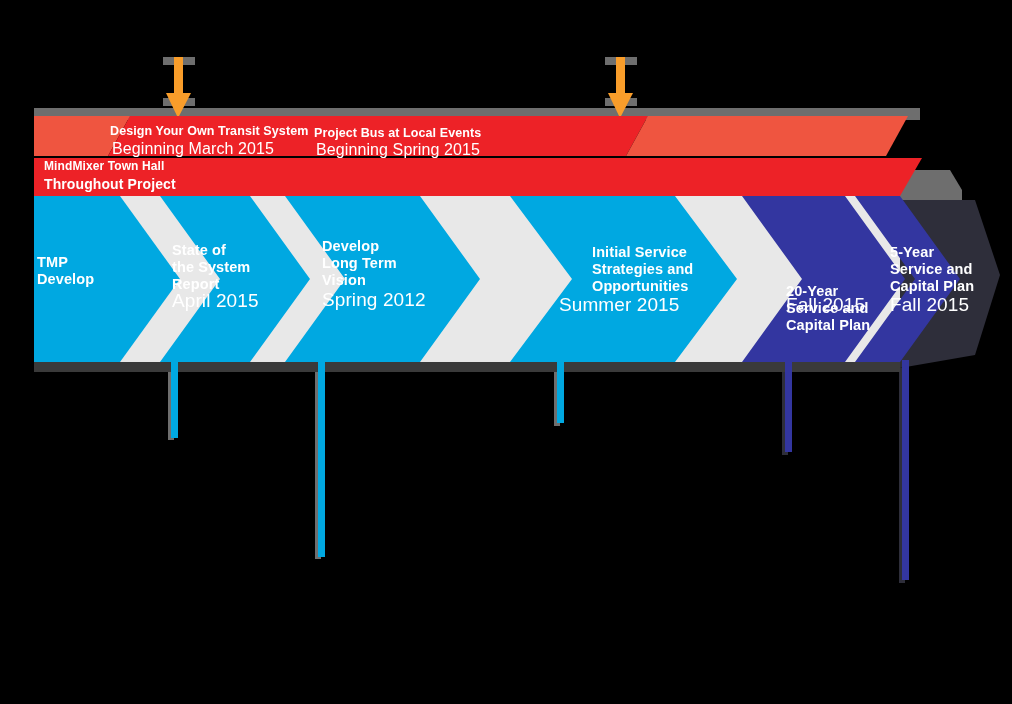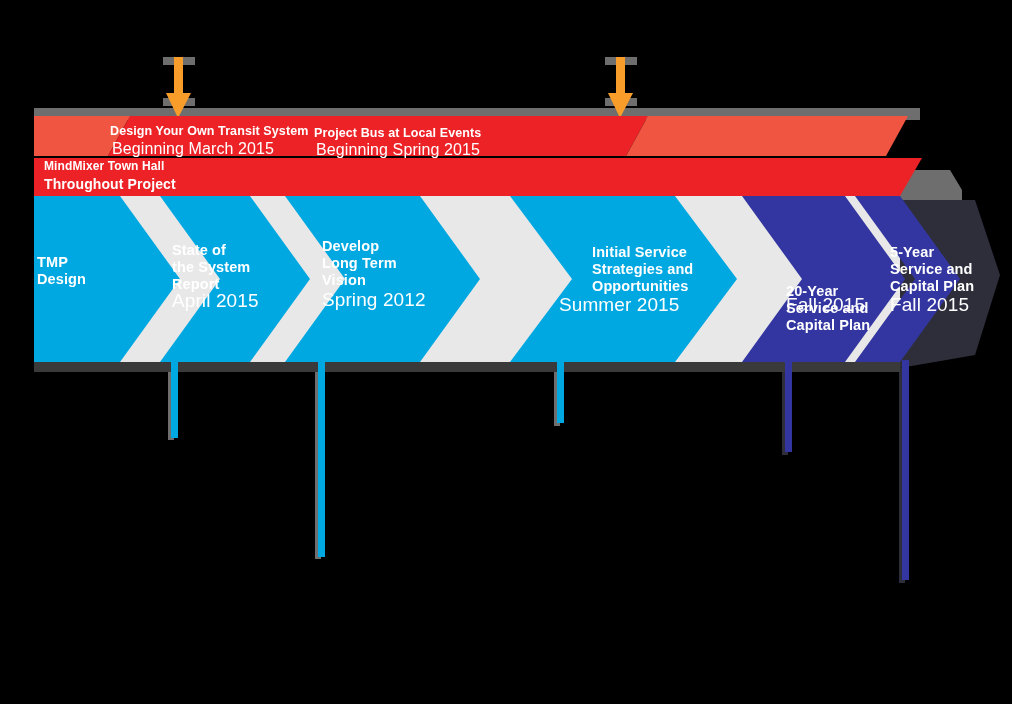--- a/index.html
+++ b/index.html
@@ -123,21 +123,21 @@
     <div class="txt banner-title" style="left:110px; top:124px;">Design Your Own Transit System</div>
     <div class="txt banner-sub" style="left:112px; top:140px;">Beginning March 2015</div>
 
     <div class="txt banner-title" style="left:314px; top:126px;text-align:center;">Project Bus at Local Events</div>
     <div class="txt banner-sub" style="left:316px; top:141px;">Beginning Spring 2015</div>
 
     <div class="txt mm-title" style="left:44px; top:160px;">MindMixer Town Hall</div>
     <div class="txt mm-sub" style="left:44px; top:176px;">Throughout Project</div>
 
     <div class="txt stage-title" style="left:37px; top:254px;">TMP
-Design</div>
+Develop</div>
     <div class="txt stage-sub" style="left:37px; top:290px;"></div>
 
     <div class="txt stage-title" style="left:172px; top:242px;">State of
 the System
 Report</div>
     <div class="txt stage-sub" style="left:172px; top:290px;">April 2015</div>
 
     <div class="txt stage-title" style="left:322px; top:238px;">Develop
 Long Term
 Vision</div>

